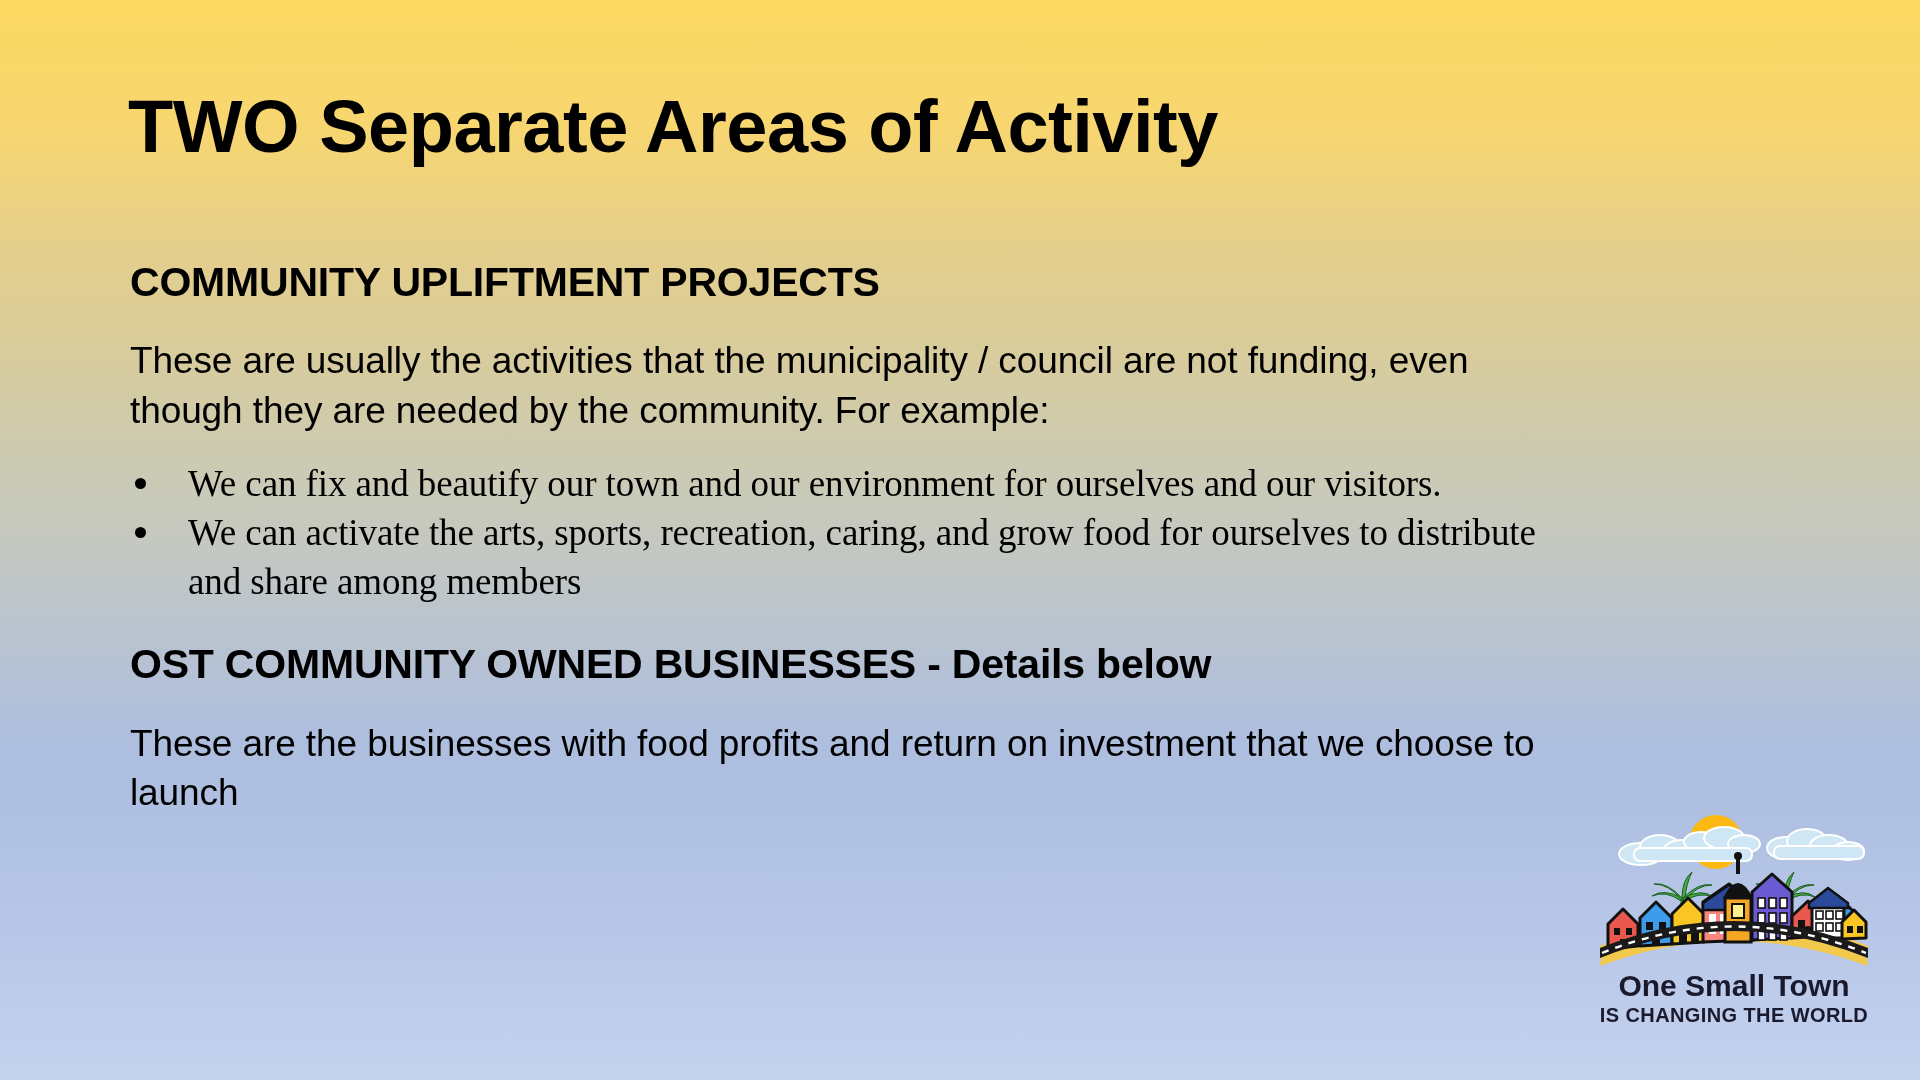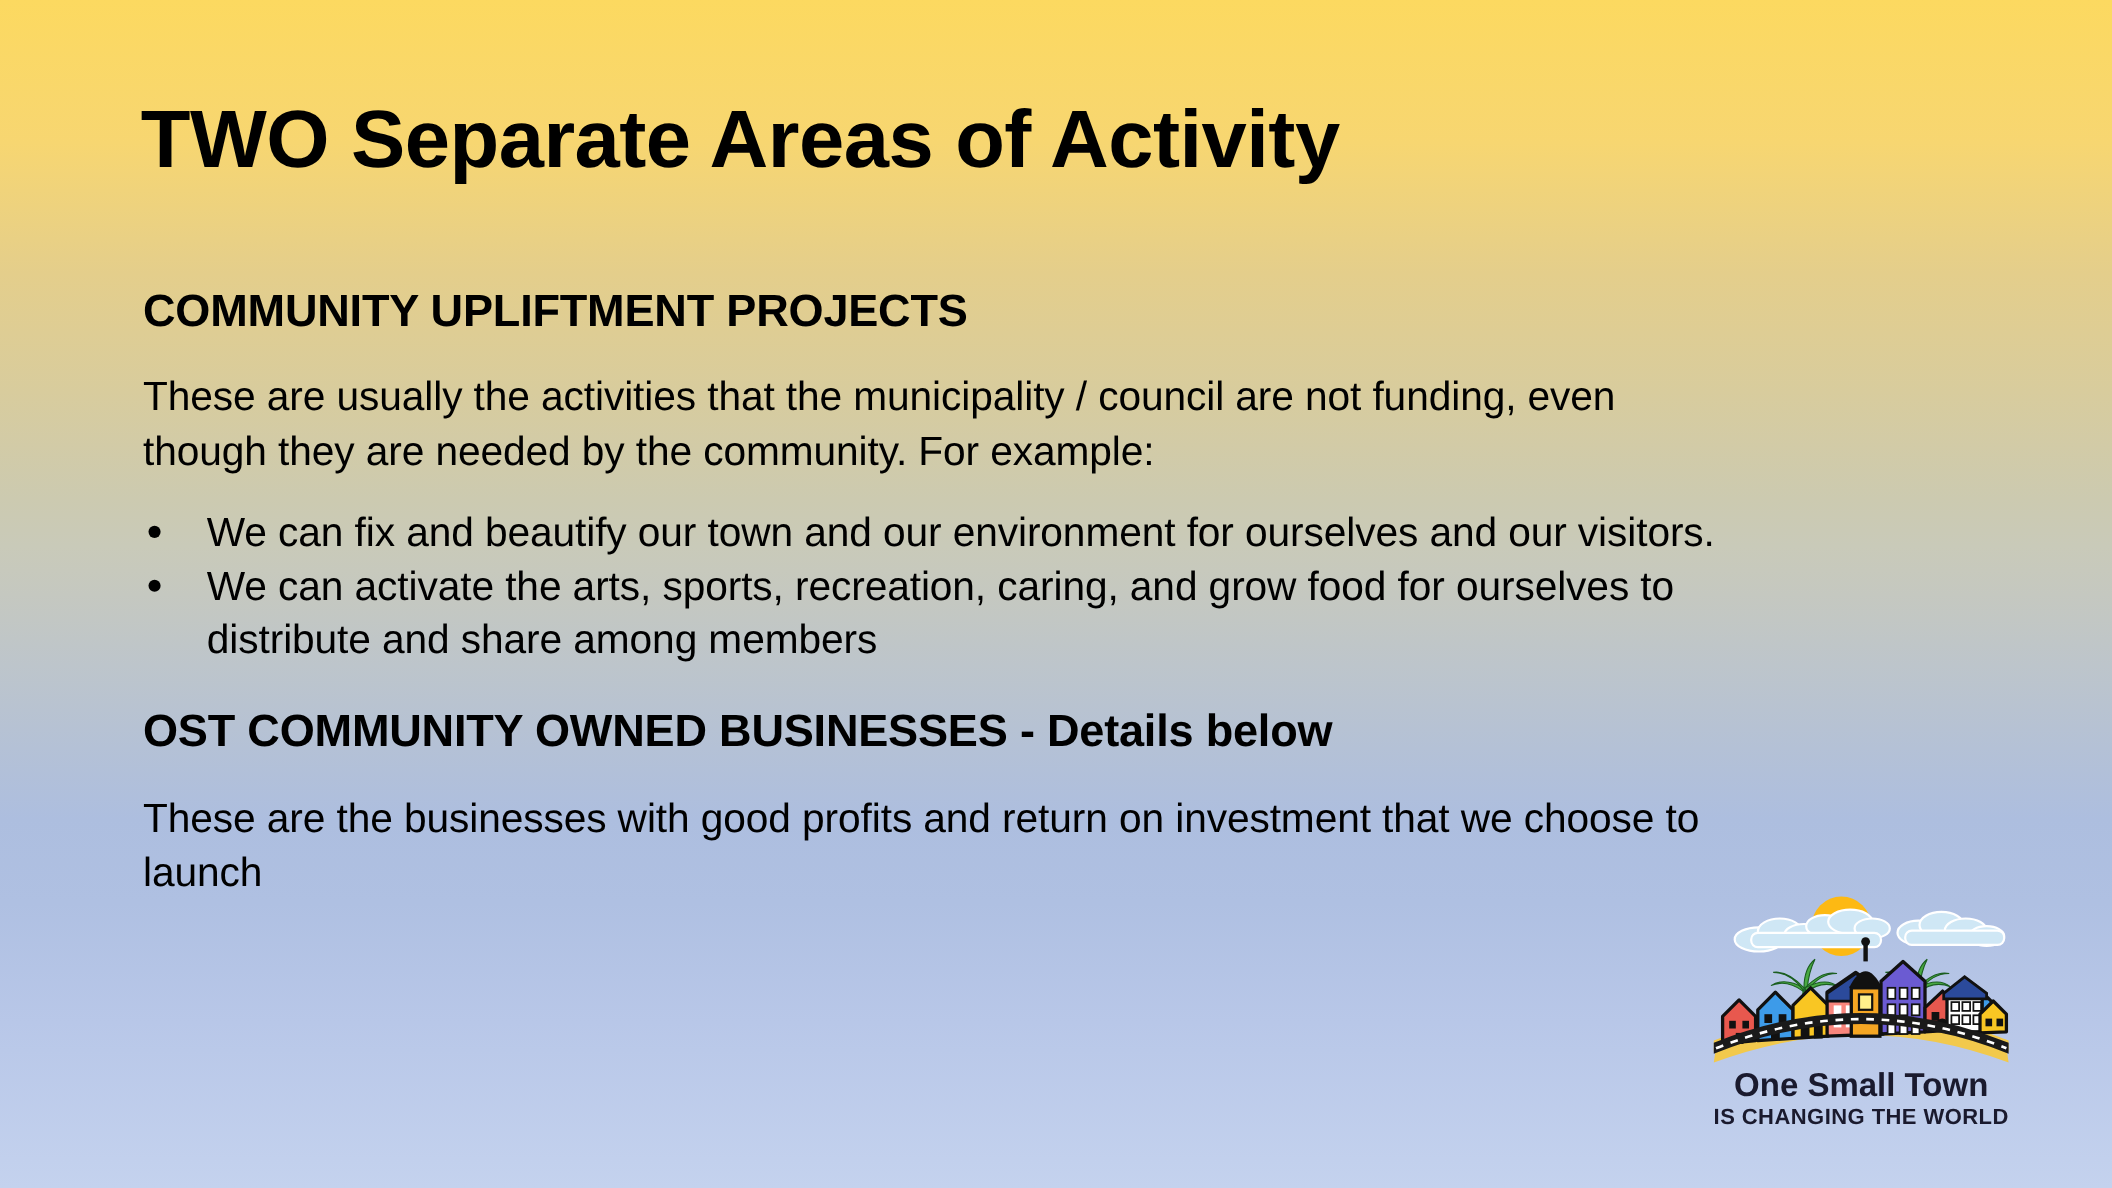--- a/index.html
+++ b/index.html
@@ -66,34 +66,35 @@
   .gap-lg  { height:34px; }
 
   ul.bullets { list-style:none; }
   ul.bullets li {
     position:relative;
     font-size:37px;
     line-height:1.33;
     padding-left:58px;
     max-width:1460px;
     letter-spacing:-0.1px;
+    font-family:Liberation Serif, serif;
   }
   ul.bullets li .dot {
     position:absolute;
     left:5px;
     top:0.52em;
     width:11px; height:11px;
     background:#000;
     border-radius:50%;
   }
 
   
   .logo {
     position:absolute;
-    left:1554px; top:806px;
+    left:1596px; top:806px;
     width:276px; height:228px;
   }
   .logo svg { display:block; width:100%; height:100%; }
 </style>
 </head>
 <body>
 
 <div id="slide">
 
   <h1 class="title">TWO Separate Areas of Activity</h1>
@@ -118,21 +119,21 @@
         <span>We can activate the arts, sports, recreation, caring, and grow food for ourselves to distribute and share among members</span>
       </li>
     </ul>
 
     <div class="gap-lg"></div>
 
     <div class="heading">OST COMMUNITY OWNED BUSINESSES  -  Details below</div>
 
     <div class="gap-md"></div>
 
-    <p class="para">These are the businesses with good profits and return on investment that we choose to launch</p>
+    <p class="para">These are the businesses with food profits and return on investment that we choose to launch</p>
   </div>
 
   <div class="logo">
     <svg viewBox="0 0 276 228" xmlns="http://www.w3.org/2000/svg">
 
       <circle cx="120" cy="36" r="27" fill="#FDB913"></circle>
 
       <g fill="#CFE7F5" stroke="#FFFFFF" stroke-width="2">
         <ellipse cx="45" cy="48" rx="22" ry="11"></ellipse>
         <ellipse cx="64" cy="41" rx="20" ry="12"></ellipse>

